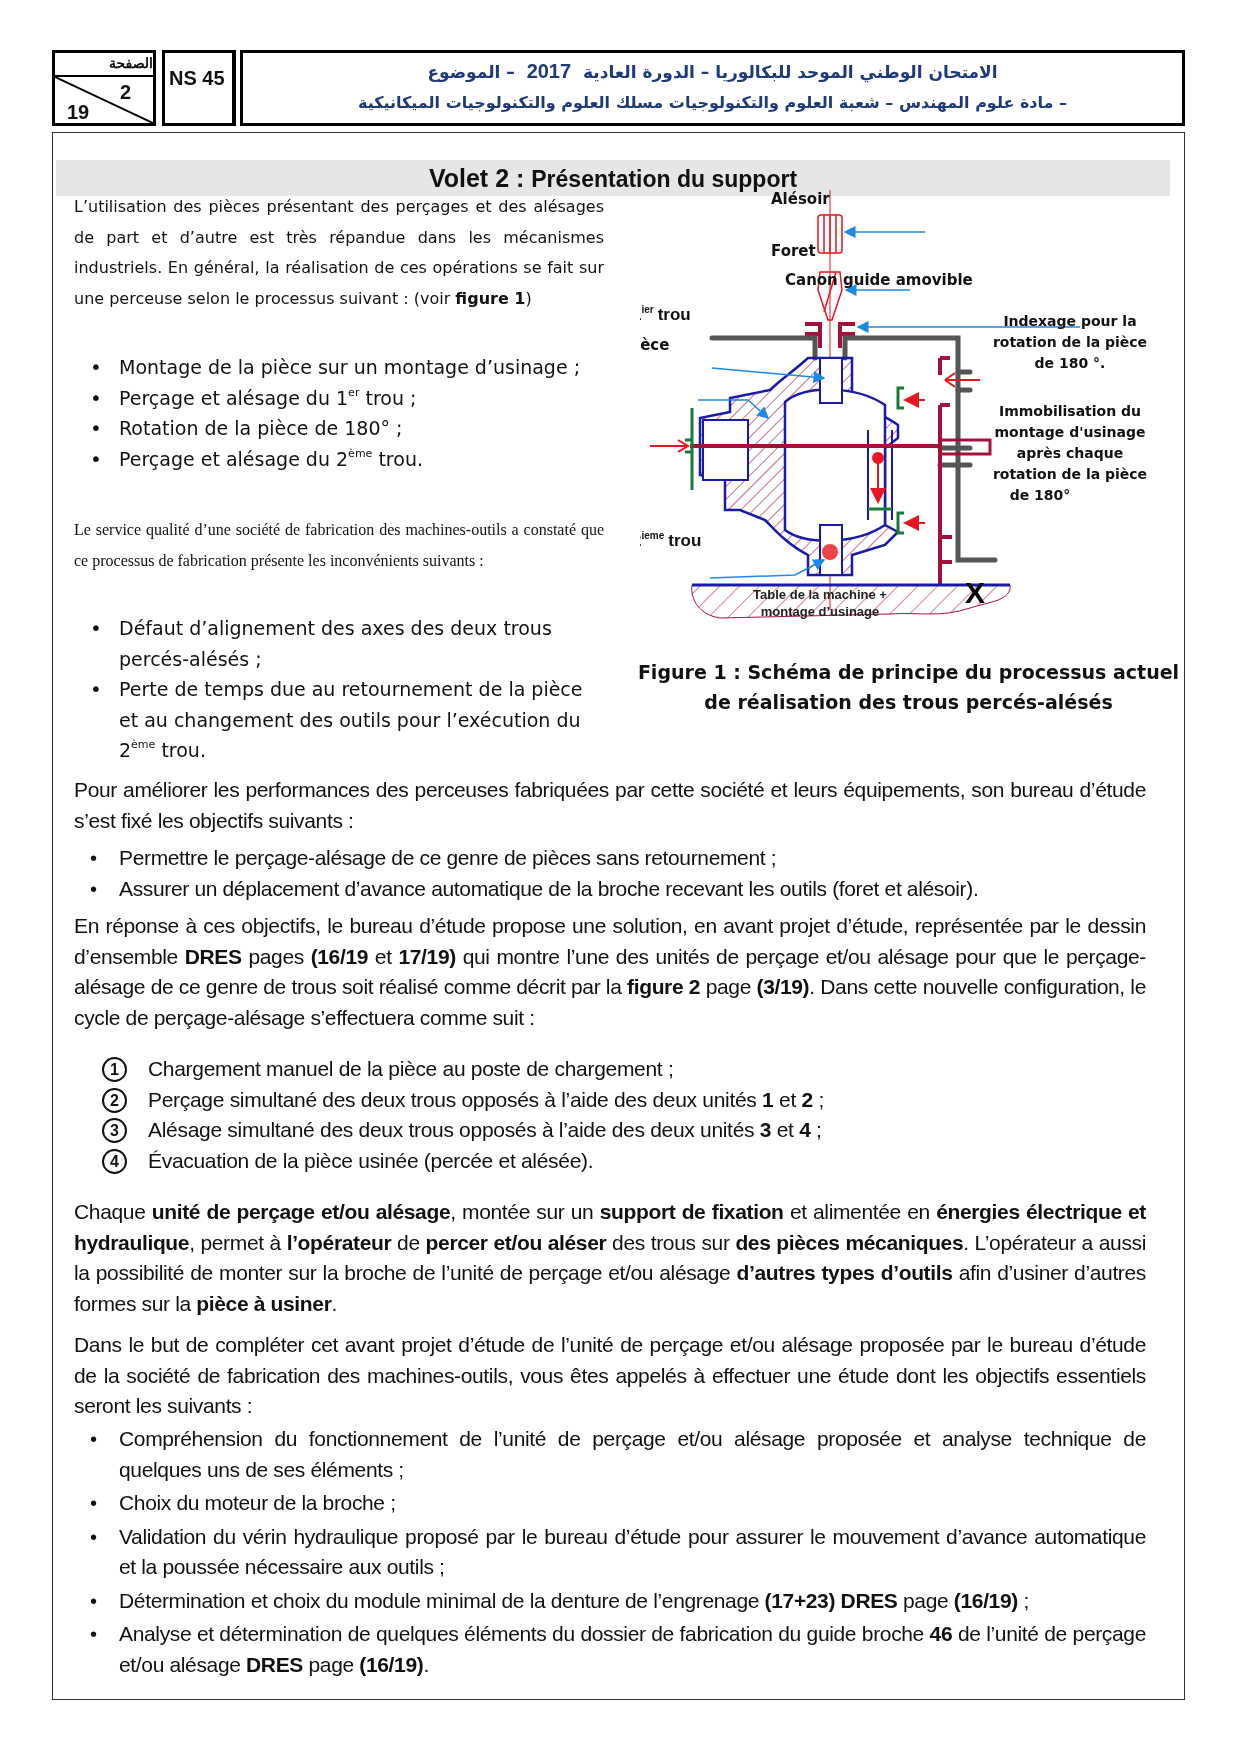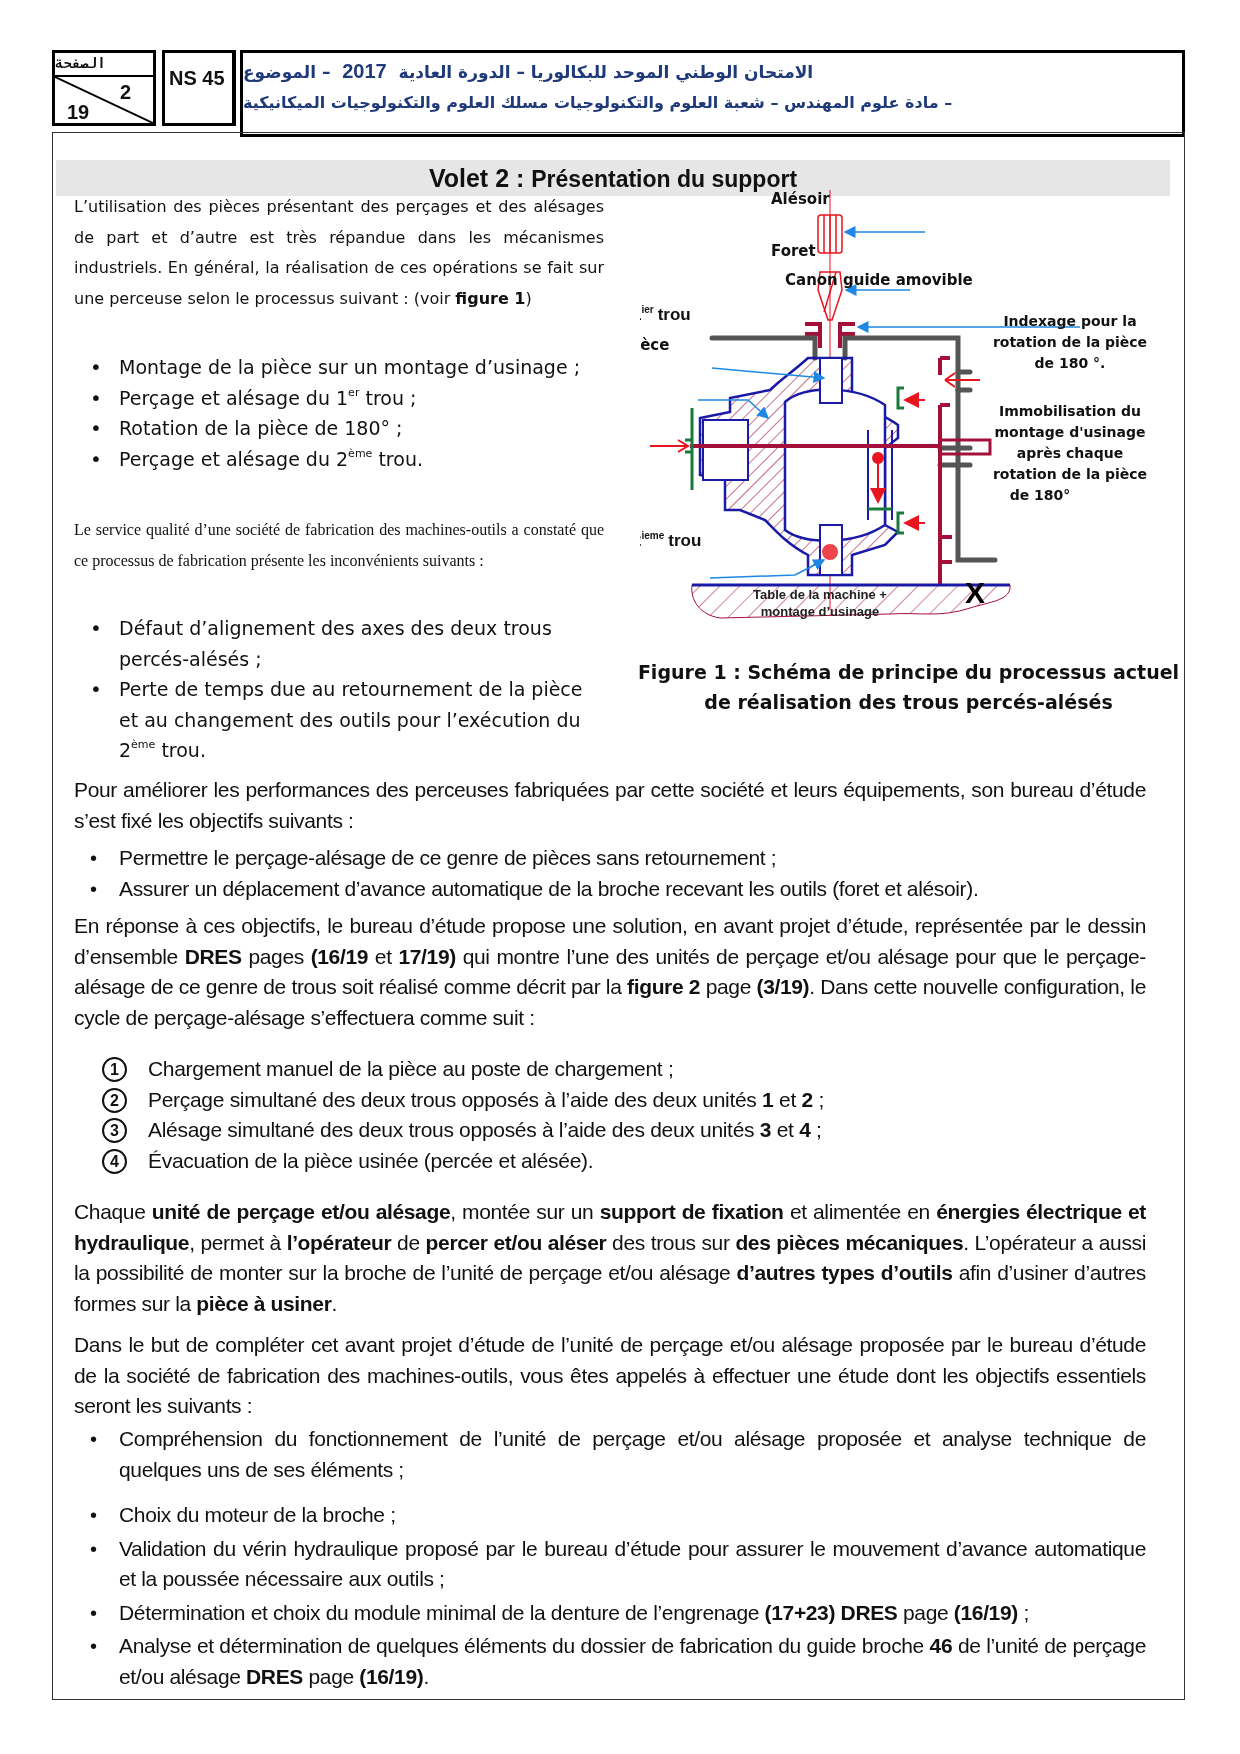--- a/index.html
+++ b/index.html
@@ -1,26 +1,26 @@
 <!DOCTYPE html>
 <html><head>
 <meta charset="utf-8">
 <style>
   * { box-sizing: border-box; margin: 0; padding: 0; }
   html, body { width: 1240px; height: 1754px; background: #fff; }
   body { position: relative; font-family: "Liberation Sans", "DejaVu Sans", sans-serif; color: #111; overflow: hidden; }
 
   
   .hdr-page { position: absolute; left: 52px; top: 50px; width: 104px; height: 76px; border: 3px solid #000; }
-  .hdr-page .lbl { position: absolute; left: 0; top: 0; width: 100%; height: 24px; border-bottom: 2px solid #000; text-align: left; font-family: Liberation Mono, monospace; font-size: 14px; font-weight: bold; line-height: 22px; }
+  .hdr-page .lbl { position: absolute; left: 0; top: 0; width: 100%; height: 24px; border-bottom: 2px solid #000; text-align: right; font-family: Liberation Serif, serif; font-size: 14px; font-weight: bold; line-height: 22px; }
   .hdr-page .diag { position: absolute; left: 0; top: 24px; width: 100%; height: 46px; }
   .hdr-page .cur { position: absolute; right: 22px; top: 28px; font-size: 20px; font-weight: bold; }
   .hdr-page .tot { position: absolute; left: 12px; top: 48px; font-size: 20px; font-weight: bold; }
   .hdr-ns { position: absolute; left: 162px; top: 50px; width: 74px; height: 76px; border: 3px solid #000; border-right: 4px solid #000; font-size: 20px; font-weight: bold; padding: 14px 0 0 4px; }
-  .hdr-title { position: absolute; left: 240px; top: 50px; width: 945px; height: 87px; border: 3px solid #000; text-align: left; direction: rtl; color: #1f3a7a; font-family: "DejaVu Sans", sans-serif; font-weight: bold; }
+  .hdr-title { position: absolute; left: 240px; top: 50px; width: 945px; height: 76px; border: 3px solid #000; text-align: center; direction: rtl; color: #1f3a7a; font-family: "DejaVu Sans", sans-serif; font-weight: bold; }
   .hdr-title .l1 { font-size: 17px; margin-top: 7px; }
   .hdr-title .l1 .yr { font-family: "Liberation Sans", sans-serif; font-size: 20px; }
   .hdr-title .l2 { font-size: 16px; margin-top: 10px; }
 
   
   .frame { position: absolute; left: 52px; top: 132px; width: 1133px; height: 1568px; border: 1.5px solid #333; }
   .volet { position: absolute; left: 56px; top: 144px; width: 1114px; height: 36px; background: #e6e6e6; text-align: center; font-weight: bold; font-size: 25px; line-height: 36px; margin-top: 16px; }
   .volet .sub { font-size: 23px; }
 
   .txt { position: absolute; font-family: "DejaVu Sans", sans-serif; font-size: 16px; line-height: 30.5px; color: #111; }
@@ -236,18 +236,18 @@
   <div><span class="circ">2</span><span>Perçage simultané des deux trous opposés à l’aide des deux unités </span><b>1</b><span> et </span><b>2</b><span> ;</span></div>
   <div><span class="circ">3</span><span>Alésage simultané des deux trous opposés à l’aide des deux unités </span><b>3</b><span> et </span><b>4</b><span> ;</span></div>
   <div><span class="circ">4</span><span>Évacuation de la pièce usinée (percée et alésée).</span></div>
 </div>
 
 <p class="txt cond justify" style="left:74px; top:1197px; width:1072px;"><span>Chaque </span><b>unité de perçage et/ou alésage</b><span>, montée sur un </span><b>support de fixation</b><span> et alimentée en </span><b>énergies électrique et hydraulique</b><span>, permet à </span><b>l’opérateur</b><span> de </span><b>percer et/ou aléser</b><span> des trous sur </span><b>des pièces mécaniques</b><span>. L’opérateur a aussi la possibilité de monter sur la broche de l’unité de perçage et/ou alésage </span><b>d’autres types d’outils</b><span> afin d’usiner d’autres formes sur la </span><b>pièce à usiner</b><span>.</span></p>
 
 <p class="txt cond justify" style="left:74px; top:1330px; width:1072px;">Dans le but de compléter cet avant projet d’étude de l’unité de perçage et/ou alésage proposée par le bureau d’étude de la société de fabrication des machines-outils, vous êtes appelés à effectuer une étude dont les objectifs essentiels seront les suivants :</p>
 
 <ul class="bul cond justify" style="left:74px; top:1424px; width:1072px;">
-  <li style="margin-bottom:15px">Compréhension du fonctionnement de l’unité de perçage et/ou alésage proposée et analyse technique de quelques uns de ses éléments ;</li>
+  <li style="margin-bottom:3px">Compréhension du fonctionnement de l’unité de perçage et/ou alésage proposée et analyse technique de quelques uns de ses éléments ;</li>
   <li style="margin-bottom:3px">Choix du moteur de la broche ;</li>
   <li style="margin-bottom:3px">Validation du vérin hydraulique proposé par le bureau d’étude pour assurer le mouvement d’avance automatique et la poussée nécessaire aux outils ;</li>
   <li style="margin-bottom:3px"><span>Détermination et choix du module minimal de la denture de l’engrenage </span><b>(17+23) DRES</b><span> page </span><b>(16/19)</b><span> ;</span></li>
   <li><span>Analyse et détermination de quelques éléments du dossier de fabrication du guide broche </span><b>46</b><span> de l’unité de perçage et/ou alésage </span><b>DRES</b><span> page </span><b>(16/19)</b><span>.</span></li>
 </ul>
 
 </body></html>

